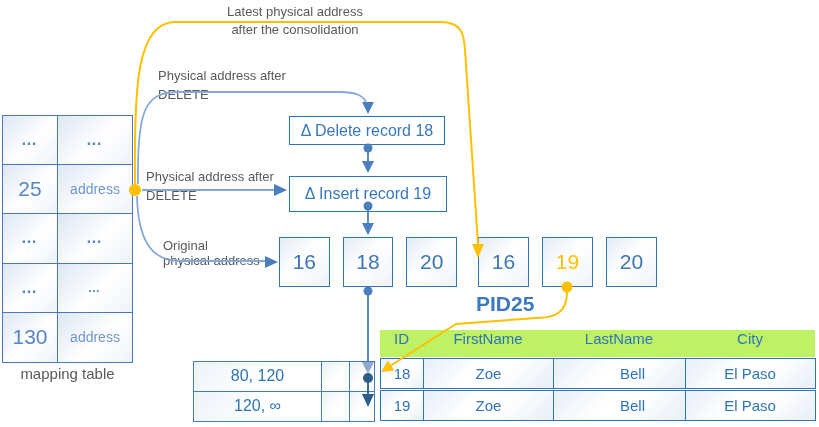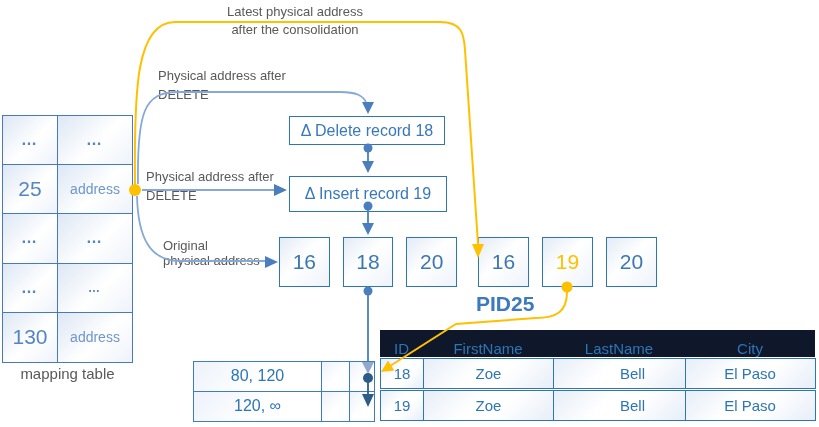--- a/index.html
+++ b/index.html
@@ -39,21 +39,21 @@
   .parray-cons{left:478px;width:179px;}
   .pcell{flex:1;border:1.5px solid #2E75B6;box-sizing:border-box;
          display:flex;align-items:center;justify-content:center;
          font-size:21px;color:#3C76B4;
          background:linear-gradient(135deg,#e3ebf6 0%,#ffffff 45%,#eef3fa 100%);}
   .pcell.hl{color:#FFC000;}
   .pid-label{position:absolute;left:476px;top:292px;font-size:21px;font-weight:600;color:#3C79BE;}
 
   
   .rec-header{position:absolute;left:380px;top:330px;width:435px;height:27px;
-              background:#0f172a;display:flex;align-items:flex-end;
+              background:#bef264;display:flex;align-items:flex-start;
               font-size:15px;color:#2E75B6;}
   .rec-hcell{text-align:center;}
   .rec-row{position:absolute;left:380px;width:437px;height:31px;display:flex;}
   .rec-row1{top:358px;}
   .rec-row2{top:390px;}
   .rec-cell{border:1.5px solid #2E75B6;box-sizing:border-box;margin-left:-1.5px;
             display:flex;align-items:center;justify-content:center;
             font-size:15px;color:#2E75B6;
             background:linear-gradient(135deg,#e7eef8 0%,#ffffff 40%,#ffffff 60%,#e7eef8 100%);}
   .rec-cell:first-child{margin-left:0;}

